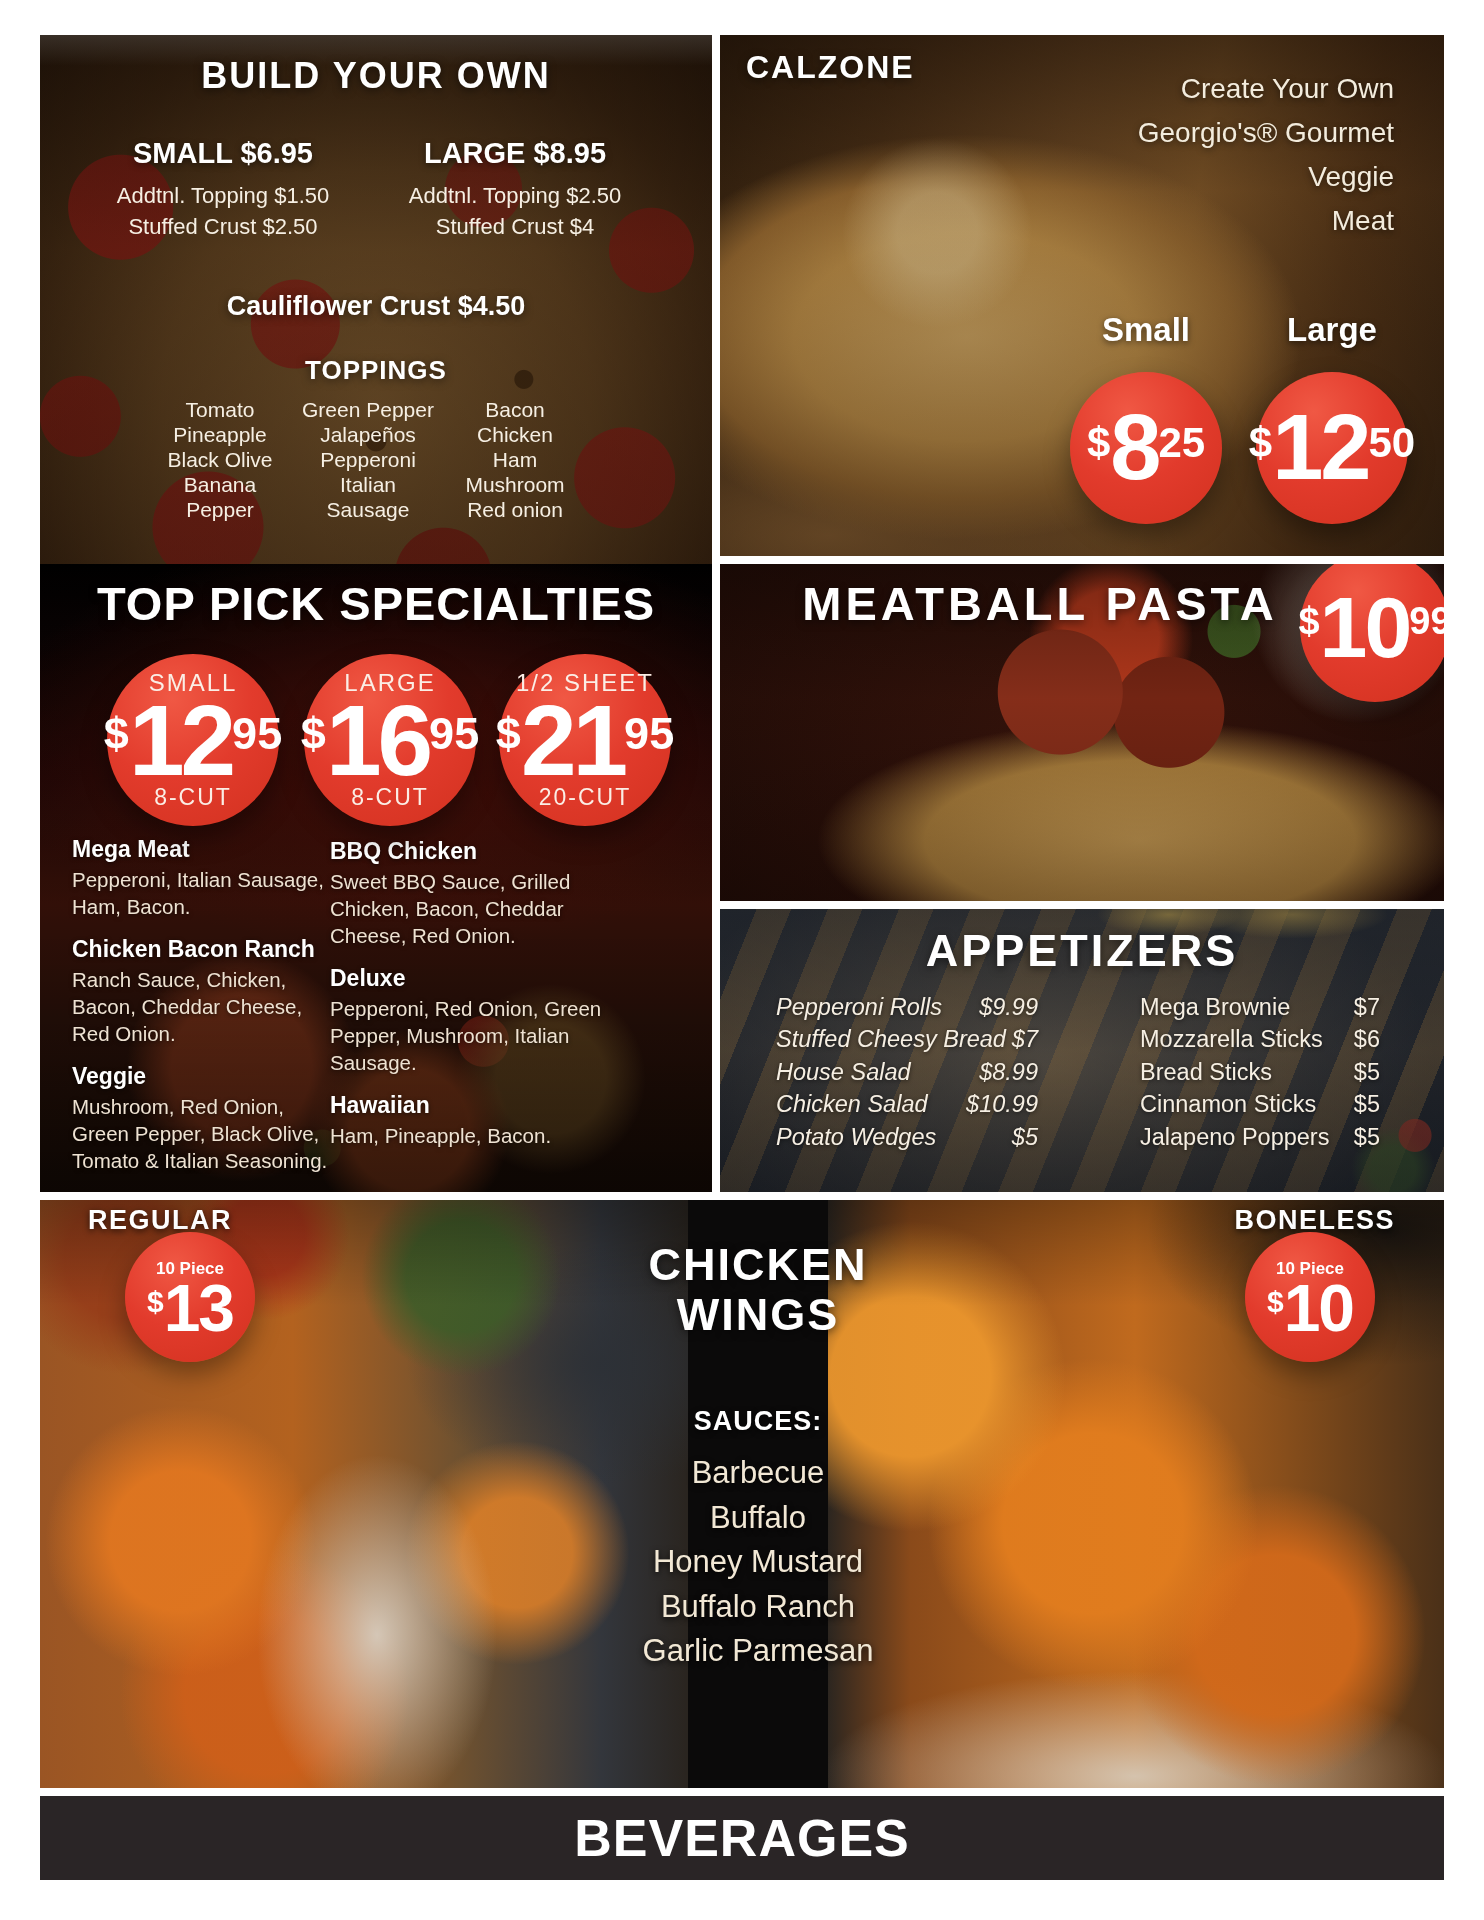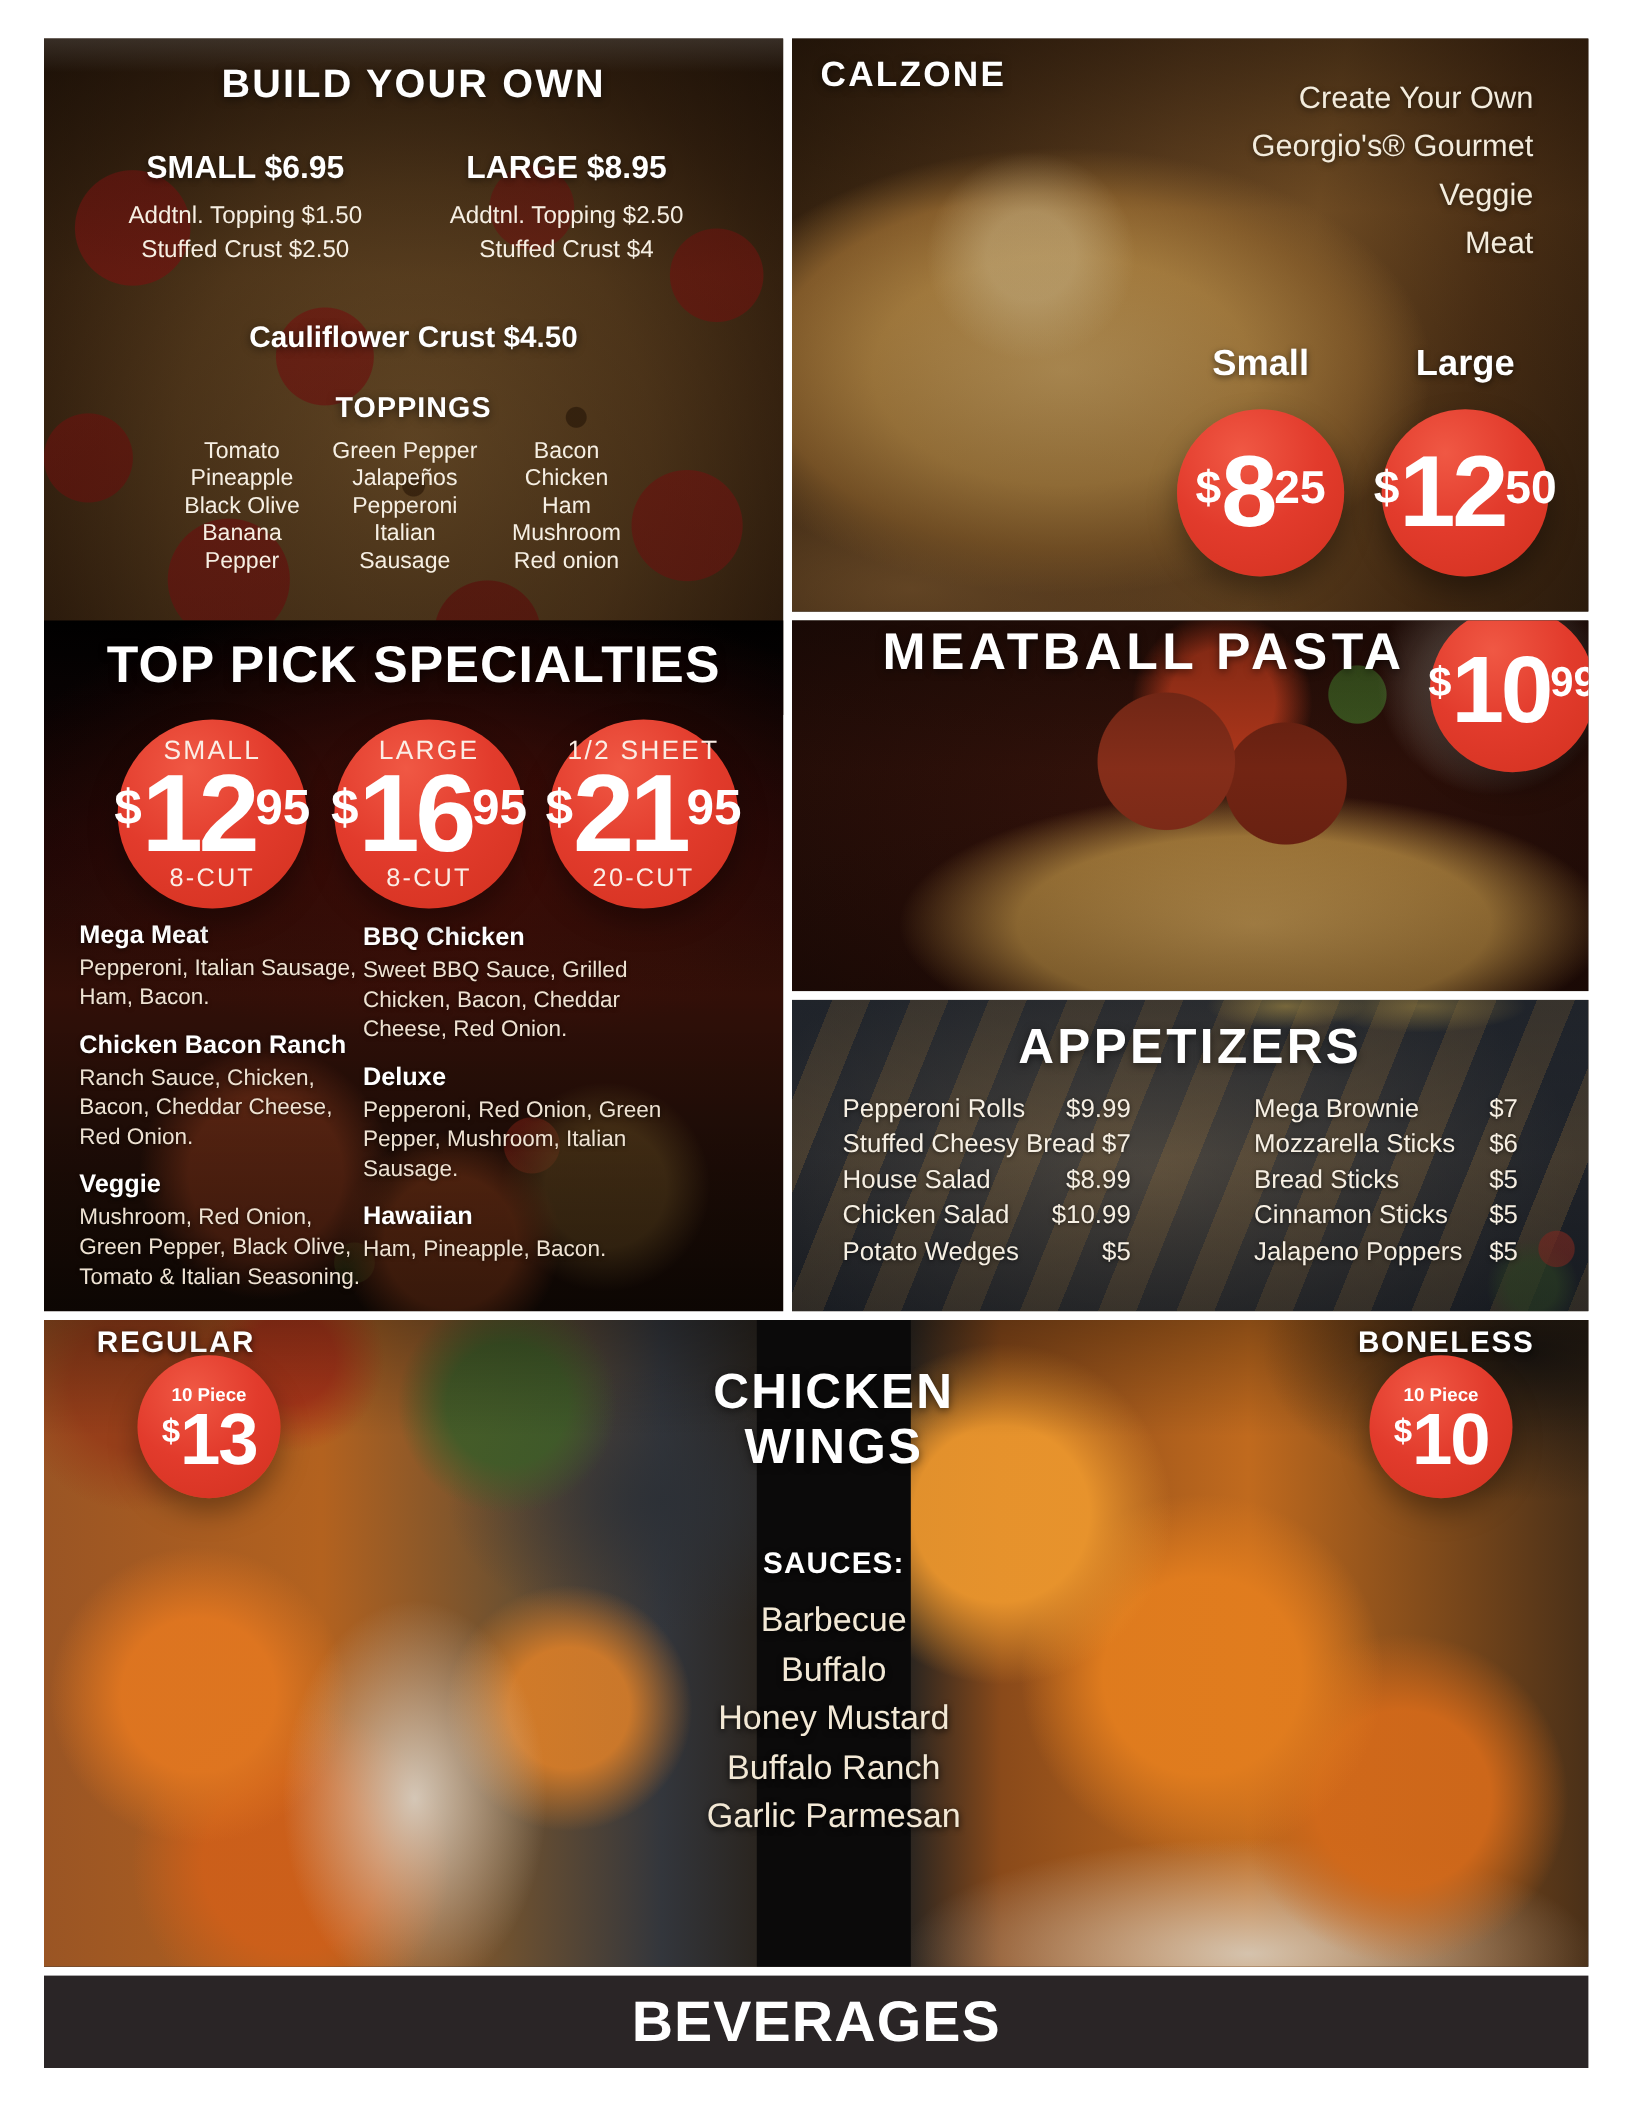--- a/index.html
+++ b/index.html
@@ -121,30 +121,30 @@
   .tp-bub .cur,.tp-bub .cents{font-size:45px;margin-top:12px;}
   .tp-bub .cutlab{font-size:23px;margin-top:3px;}
   .desc-col{top:272px;}
   .dc1{left:32px;width:256px;} .dc2{left:290px;width:272px;top:274px;}
   .sp-item{margin-bottom:16px;}
   .sp-item h3{margin:0 0 3px;font-size:23px;font-weight:700;text-shadow:0 1px 4px rgba(0,0,0,.6);}
   .sp-item p{margin:0;font-size:20.5px;line-height:27px;color:#eee2d2;text-shadow:0 1px 4px rgba(0,0,0,.6);}
 
   
   .meatball{left:720px;top:564px;width:724px;height:337px;}
-  .mb-title{left:0;width:640px;top:0;font-size:47px;letter-spacing:4px;text-align:center;}
+  .mb-title{left:0;width:640px;top:12px;font-size:47px;letter-spacing:4px;text-align:center;}
   .mb-bub{width:150px;height:150px;right:-6px;top:-12px;}
   .mb-bub .int{font-size:86px;letter-spacing:-3px;}
   .mb-bub .cur,.mb-bub .cents{font-size:38px;margin-top:10px;}
 
   
   .apps{left:720px;top:909px;width:724px;height:283px;}
   .apps-title{left:0;right:0;top:16px;font-size:45px;letter-spacing:3px;}
   .menu-col{top:82px;font-size:23.5px;line-height:32.4px;color:#f6efe3;text-shadow:0 1px 4px rgba(0,0,0,.6);}
-  .mc1{left:46px;width:262px;} .mc2{left:420px;width:240px;}
+  .mc1{left:56px;width:262px;font-style:italic;} .mc2{left:420px;width:240px;}
   .menu-row{display:flex;justify-content:space-between;white-space:nowrap;}
 
   
   .wings{left:40px;top:1200px;width:1404px;height:588px;}
   .wings-band{left:648px;top:0;bottom:0;width:140px;background:#0b0a0a;z-index:1;}
   .wings-title{left:518px;width:400px;top:40px;font-size:45px;line-height:50px;letter-spacing:2px;text-align:center;z-index:2;}
   .pc-lab{top:5px;font-size:27px;font-weight:700;letter-spacing:1.5px;text-shadow:0 2px 6px rgba(0,0,0,.7);z-index:2;}
   .reg-lab{left:48px;} .bone-lab{right:49px;}
   .wg-bub{width:130px;height:130px;top:32px;}
   .wg-bub.reg{left:85px;} .wg-bub.bone{left:1205px;}

